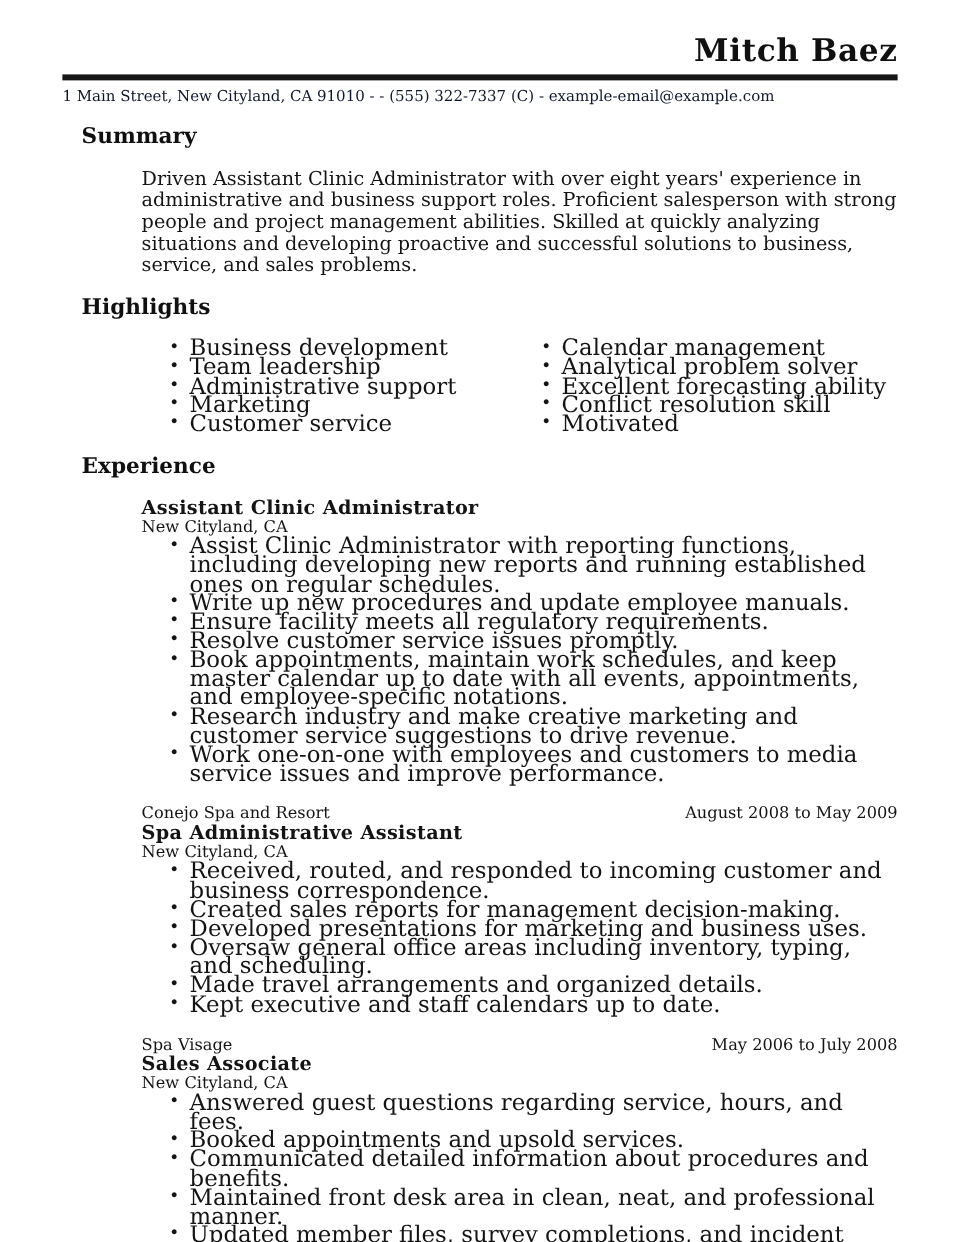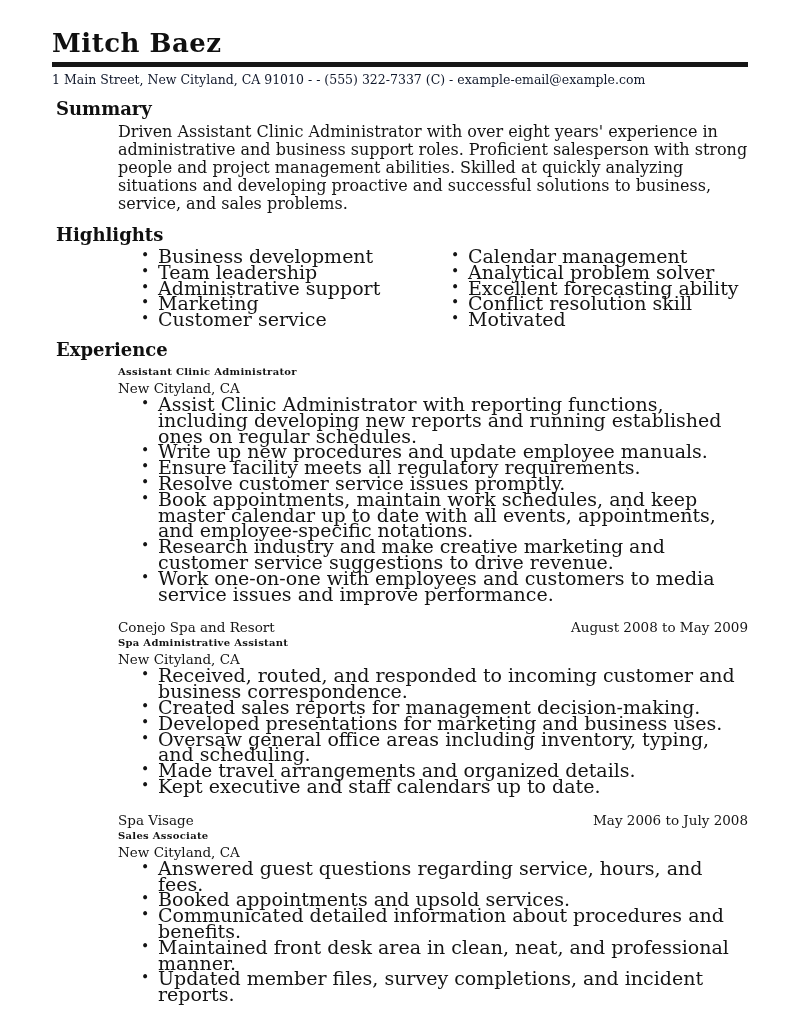--- a/index.html
+++ b/index.html
@@ -16,20 +16,21 @@
     height: 1035px;
     padding: 28px 52px 0 52px;
     overflow: hidden;
   }
 
   
   .name {
     margin: 0;
     font-size: 26px;
     font-weight: bold;
+    text-align: right;
     line-height: 30px;
     letter-spacing: 0.5px;
     color: #101010;
   }
   .double-rule {
     margin-top: 4px;
     height: 3px;
     border-top: 3px solid #161616;
     border-bottom: 2px solid #161616;
   }
@@ -37,21 +38,21 @@
     margin-top: 5px;
     font-size: 12.5px;
     text-align: left;
     line-height: 15px;
     color: #0f172a;
   }
 
   
   .section { margin-top: 11px; }
   .section-title {
-    margin: 4px;
+    margin: 16px;
     font-size: 18px;
     font-weight: bold;
     line-height: 21px;
     color: #101010;
   }
 
   .summary-text {
     margin: 2px 0 0 66px;
     width: 632px;
     font-size: 16px;
@@ -89,21 +90,21 @@
   .job-head {
     display: flex;
     justify-content: space-between;
     align-items: baseline;
     font-size: 13.5px;
     line-height: 16px;
   }
   .job-company { }
   .job-dates { text-align: right; }
   .job-title {
-    font-size: 10px;
+    font-size: 16px;
     font-weight: bold;
     line-height: 16px;
     letter-spacing: 0.3px;
   }
   .job-location {
     font-size: 13.5px;
     line-height: 16px;
   }
   .job ul.bullets { margin-top: 1px; }
 </style>

